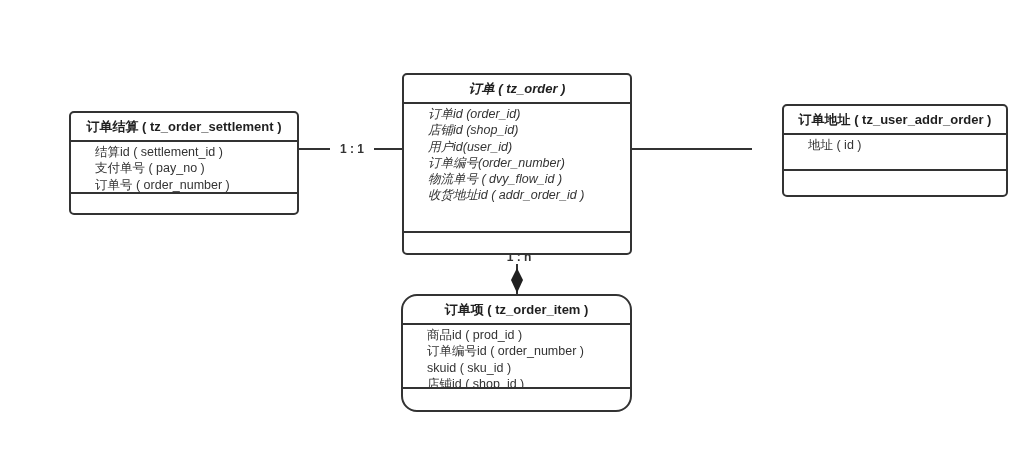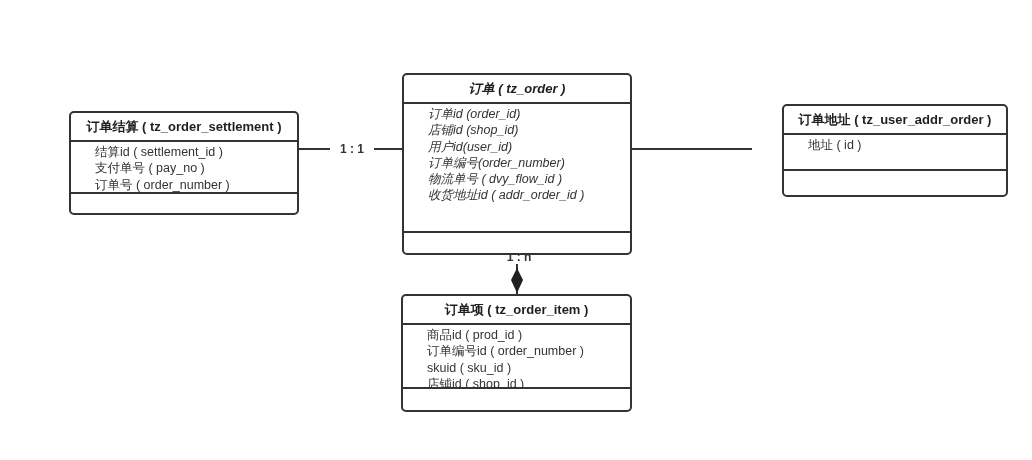--- a/index.html
+++ b/index.html
@@ -94,21 +94,21 @@
   </div>
 
   <div class="entity" style="left:782px;top:104px;width:226px;height:93px;">
     <div class="entity-title">订单地址 ( tz_user_addr_order )</div>
     <div class="entity-fields">
       <div>地址 ( id )</div>
     </div>
     <div class="entity-footer" style="height:24px;"></div>
   </div>
 
-  <div class="entity" style="left:401px;top:294px;width:231px;height:118px;">
+  <div class="entity" style="left:401px;top:294px;width:231px;height:118px;border-radius:16px;">
     <div class="entity-title">订单项 ( tz_order_item )</div>
     <div class="entity-fields">
       <div>商品id ( prod_id )</div>
       <div>订单编号id ( order_number )</div>
       <div>skuid ( sku_id )</div>
       <div>店铺id ( shop_id )</div>
     </div>
     <div class="entity-footer" style="height:21px;"></div>
   </div>
 

